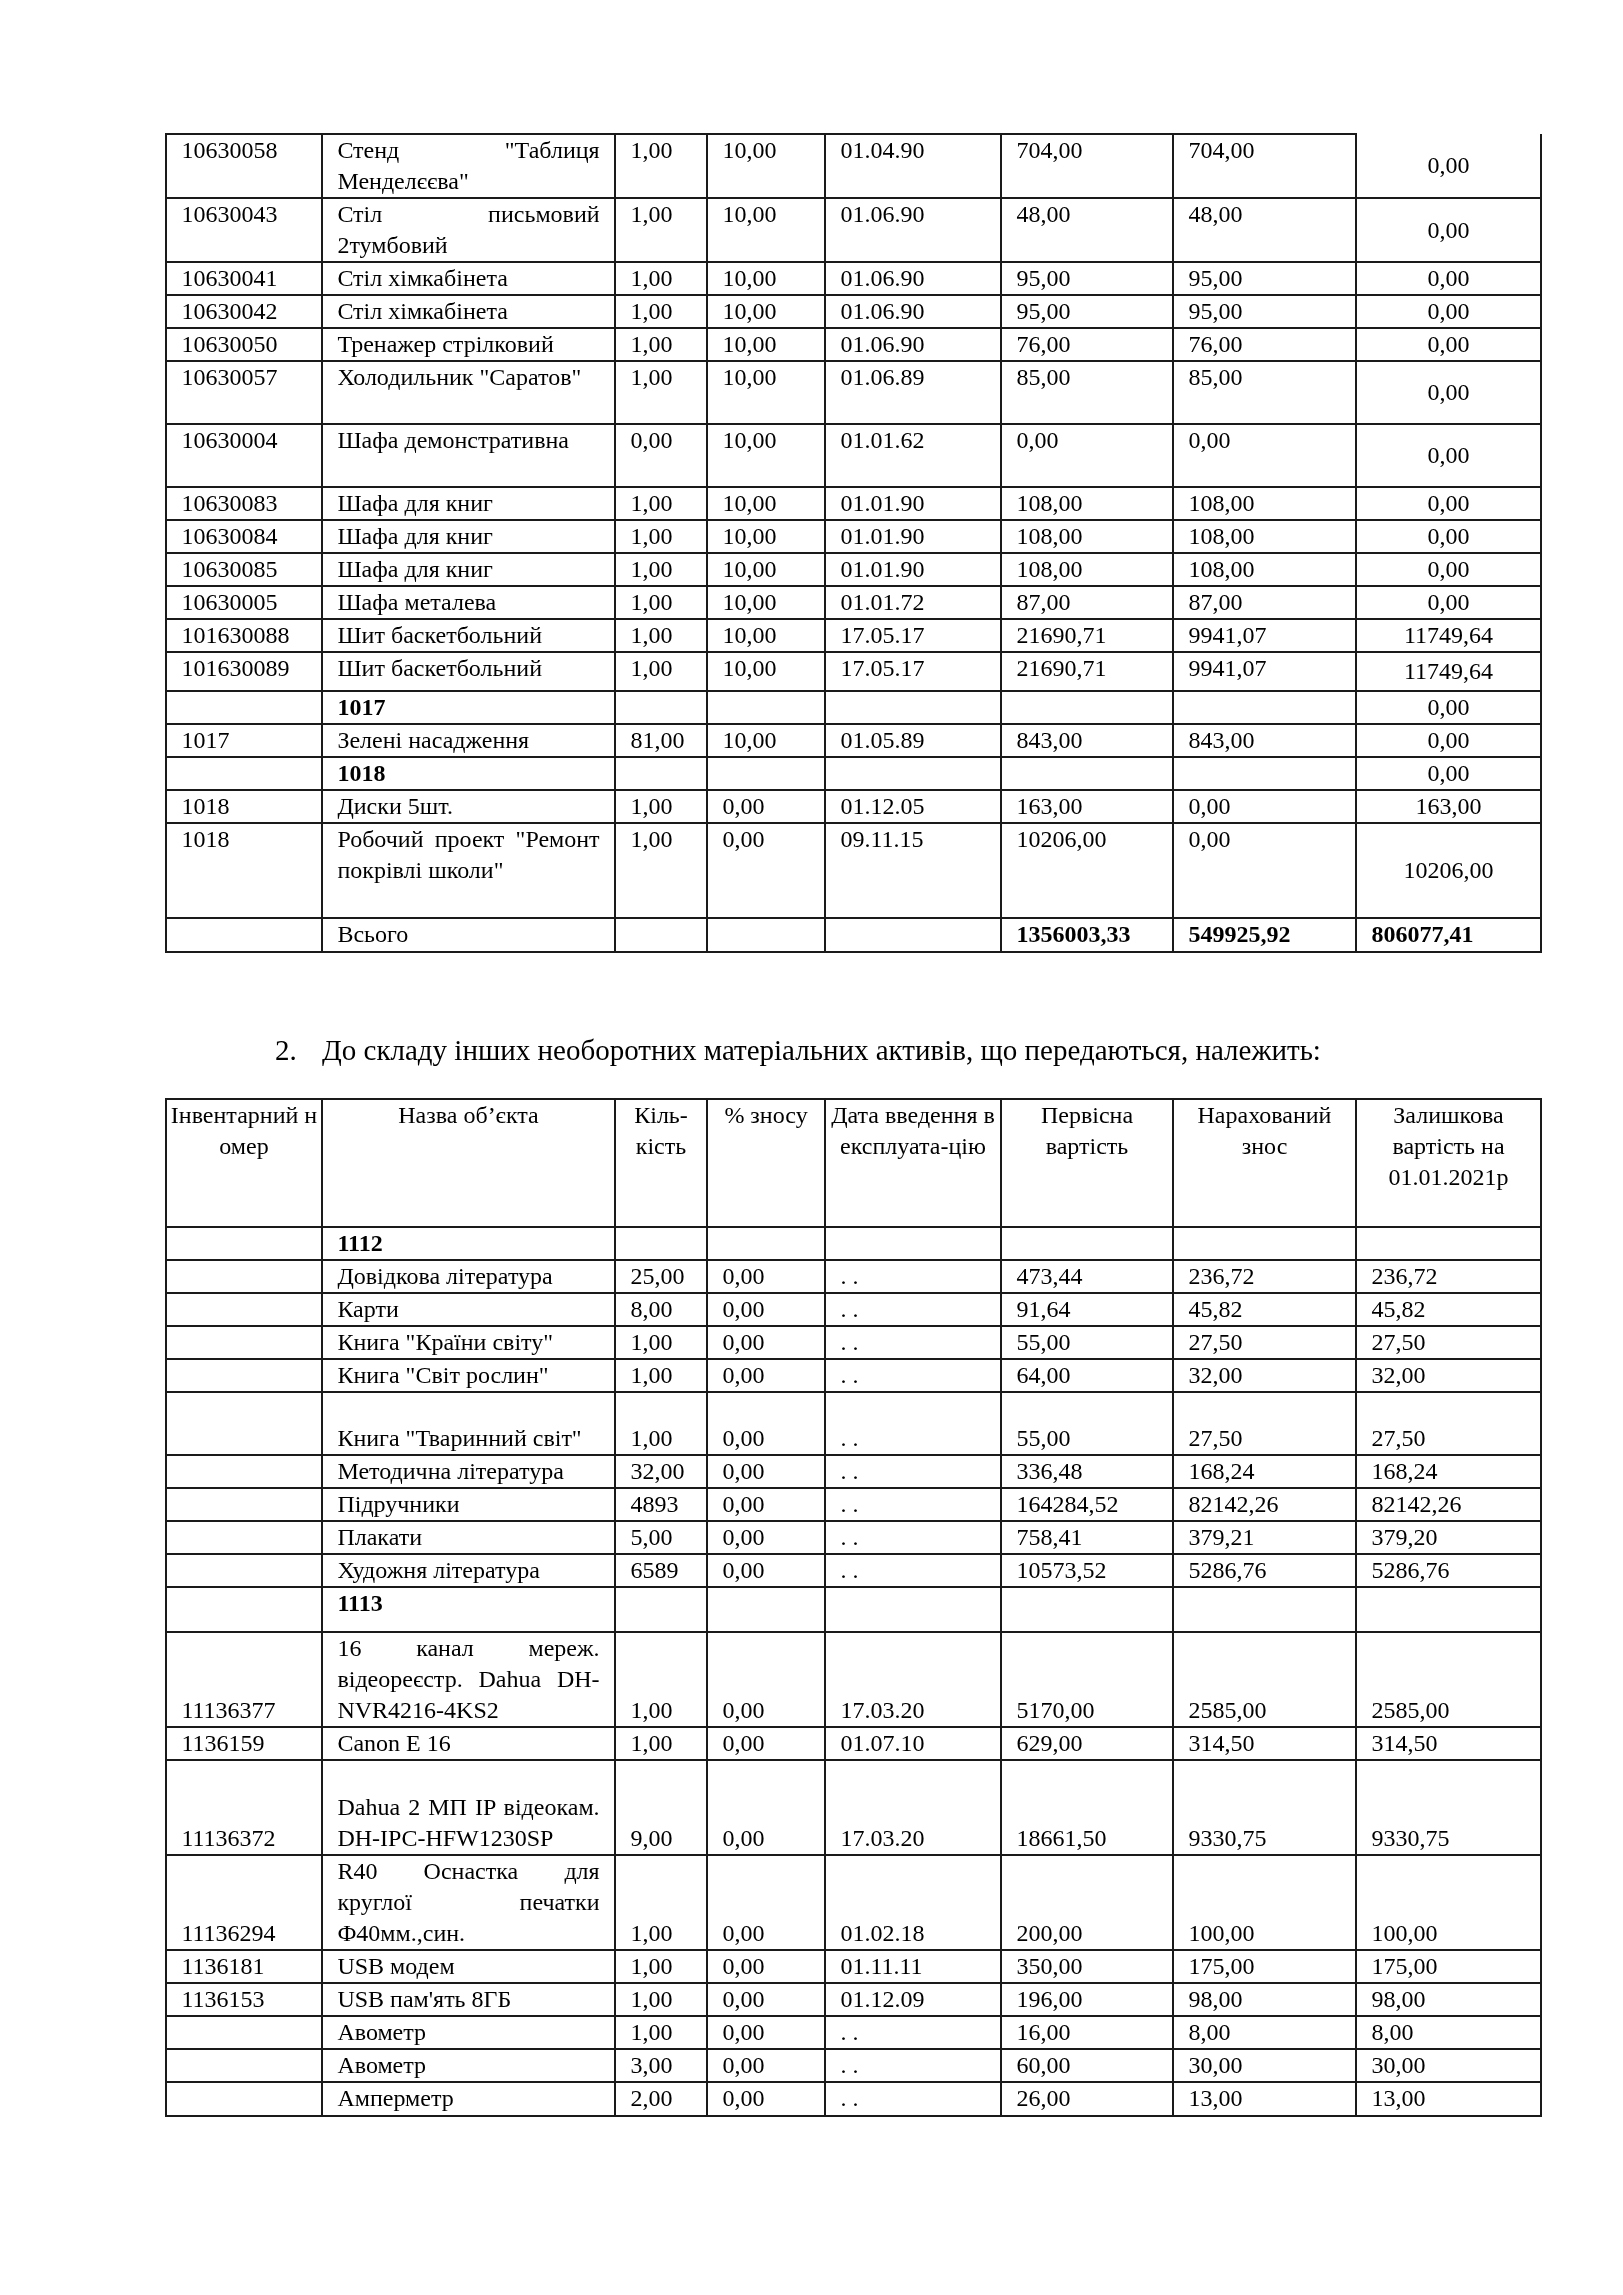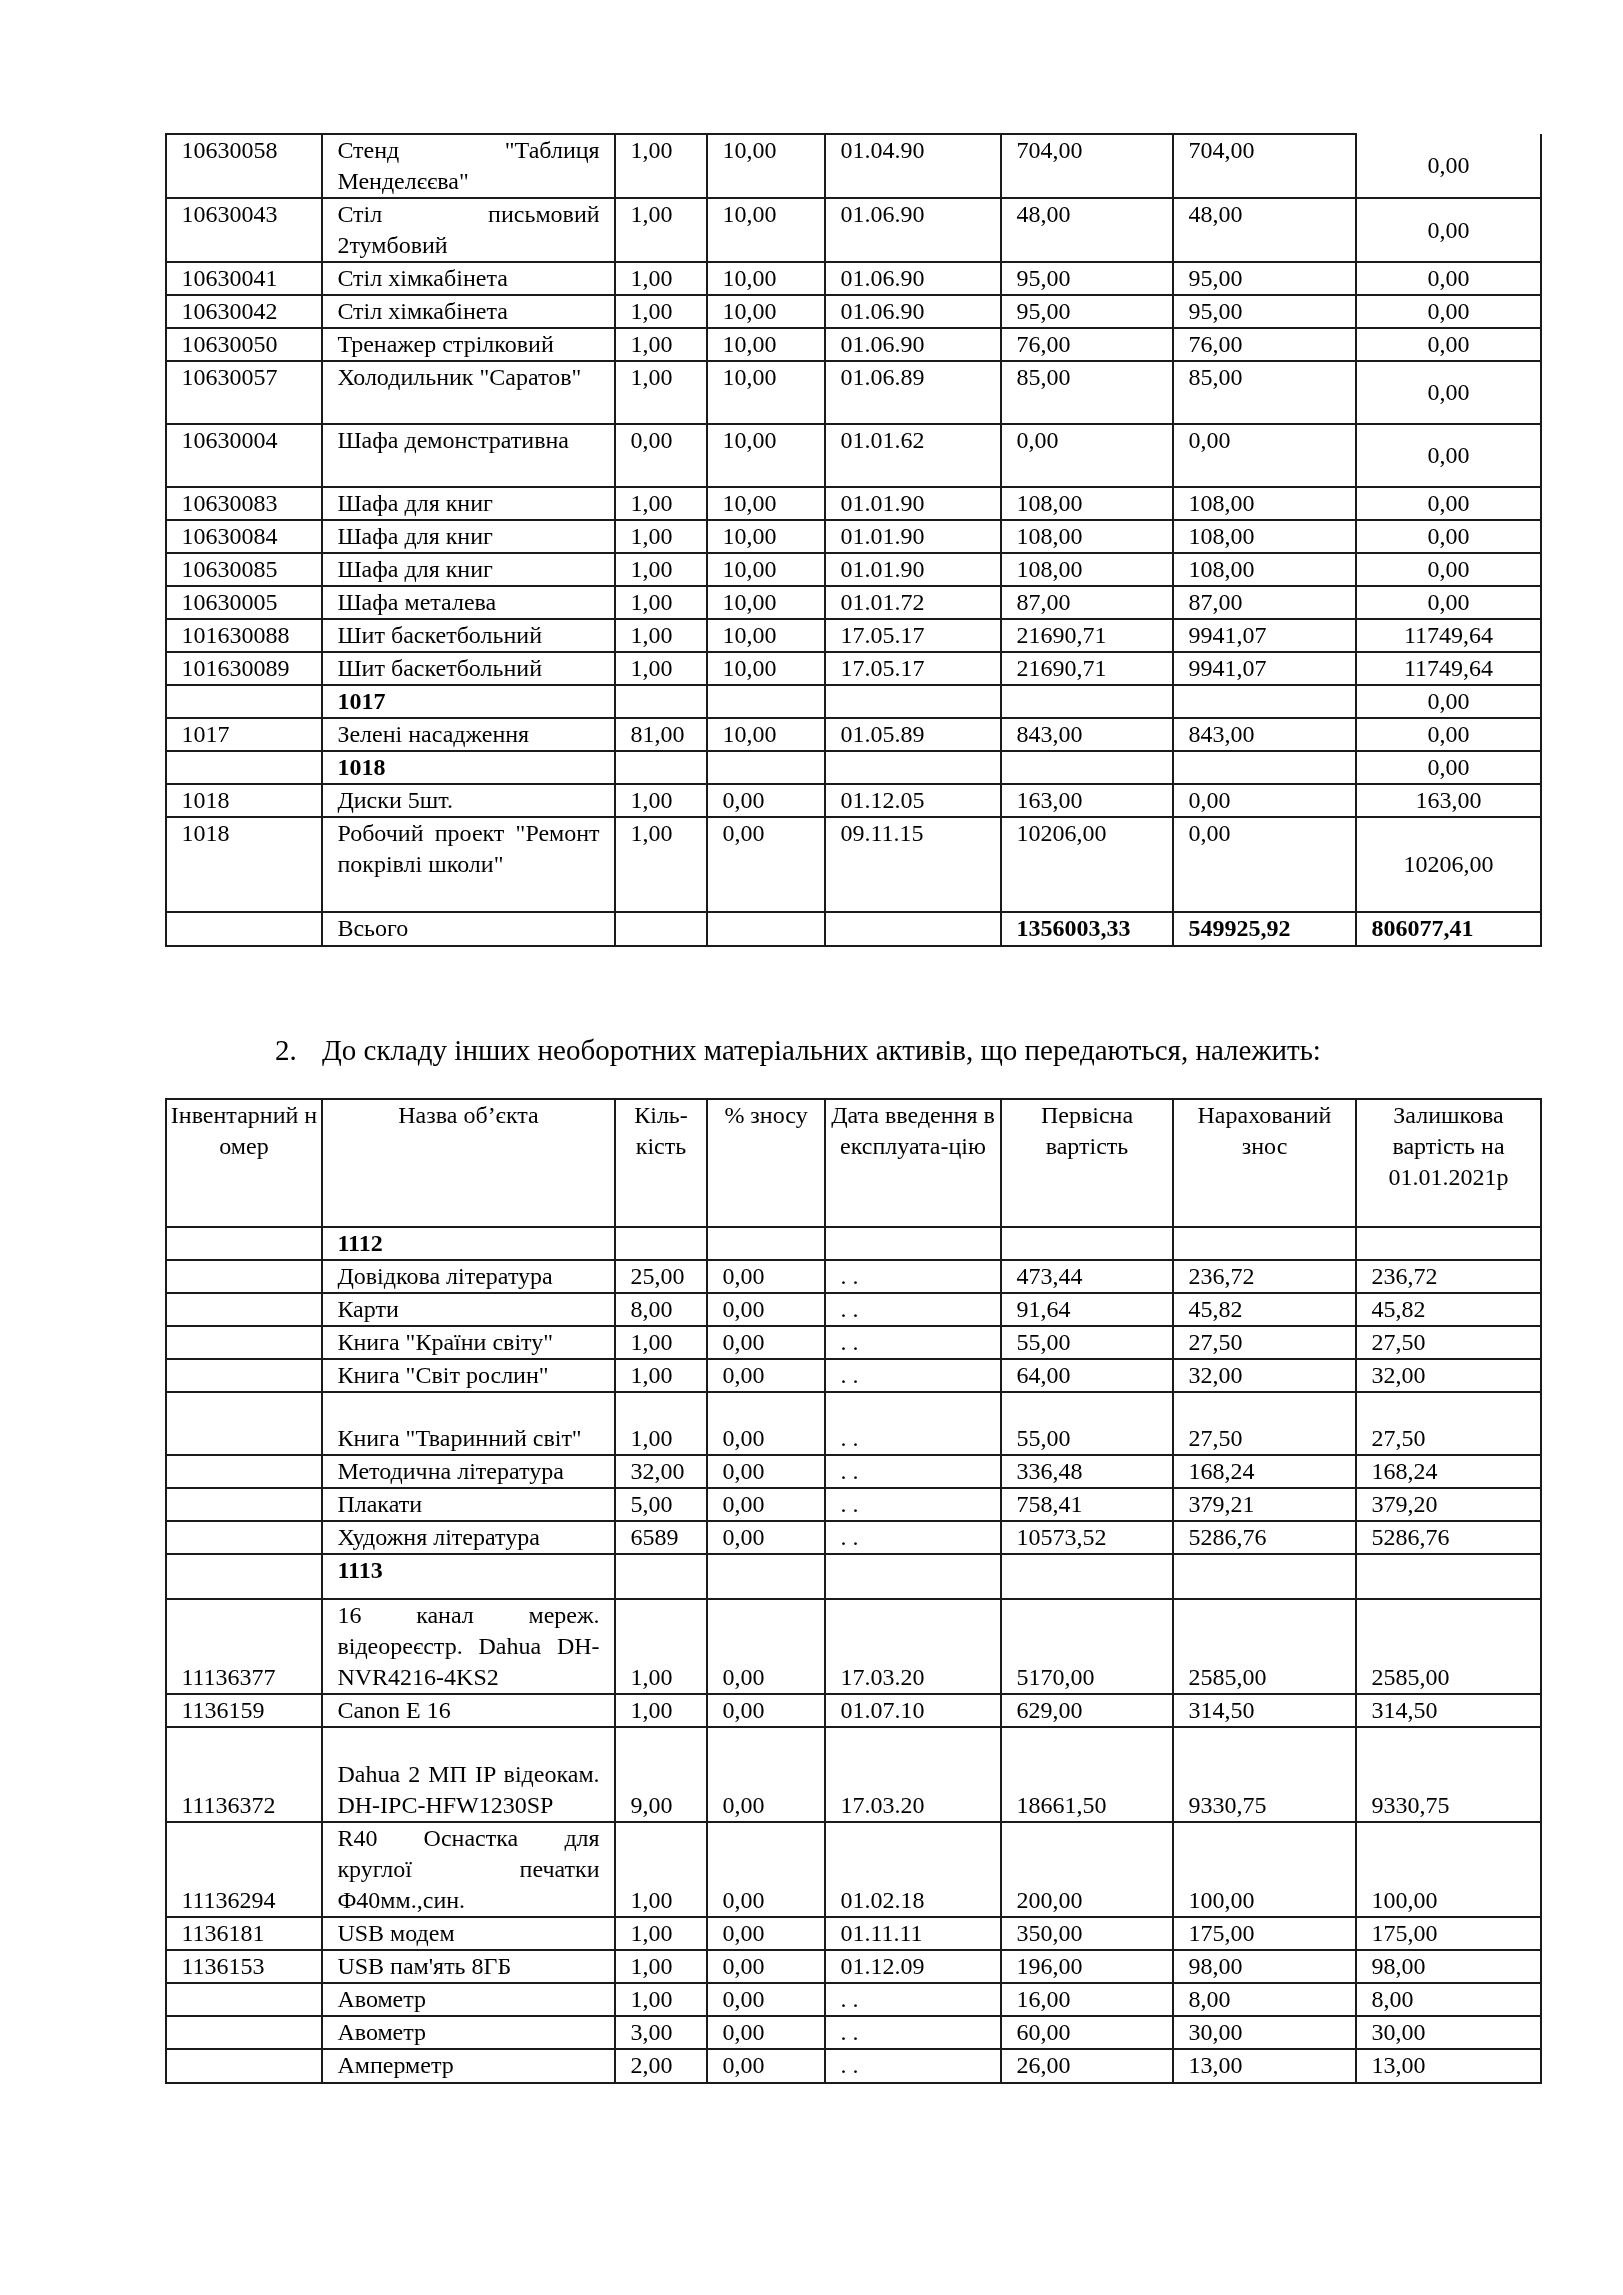--- a/index.html
+++ b/index.html
@@ -150,21 +150,21 @@
       <tr style="height: 33px;">
         <td>101630088</td>
         <td class="name left">Шит баскетбольний</td>
         <td>1,00</td>
         <td>10,00</td>
         <td>17.05.17</td>
         <td>21690,71</td>
         <td>9941,07</td>
         <td class="res last">11749,64</td>
       </tr>
-      <tr style="height: 33px;">
+      <tr style="height: 39px;">
         <td>101630089</td>
         <td class="name left">Шит баскетбольний</td>
         <td>1,00</td>
         <td>10,00</td>
         <td>17.05.17</td>
         <td>21690,71</td>
         <td>9941,07</td>
         <td class="res last">11749,64</td>
       </tr>
       <tr style="height: 33px;">
@@ -323,20 +323,30 @@
         <td class="name left">Методична література</td>
         <td>32,00</td>
         <td>0,00</td>
         <td> . .</td>
         <td>336,48</td>
         <td>168,24</td>
         <td>168,24</td>
       </tr>
       <tr style="height: 33px;">
         <td></td>
+        <td class="name left">Підручники</td>
+        <td>4893</td>
+        <td>0,00</td>
+        <td> . .</td>
+        <td>164284,52</td>
+        <td>82142,26</td>
+        <td>82142,26</td>
+      </tr>
+      <tr style="height: 33px;">
+        <td></td>
         <td class="name left">Плакати</td>
         <td>5,00</td>
         <td>0,00</td>
         <td> . .</td>
         <td>758,41</td>
         <td>379,21</td>
         <td>379,20</td>
       </tr>
       <tr style="height: 33px;">
         <td></td>

